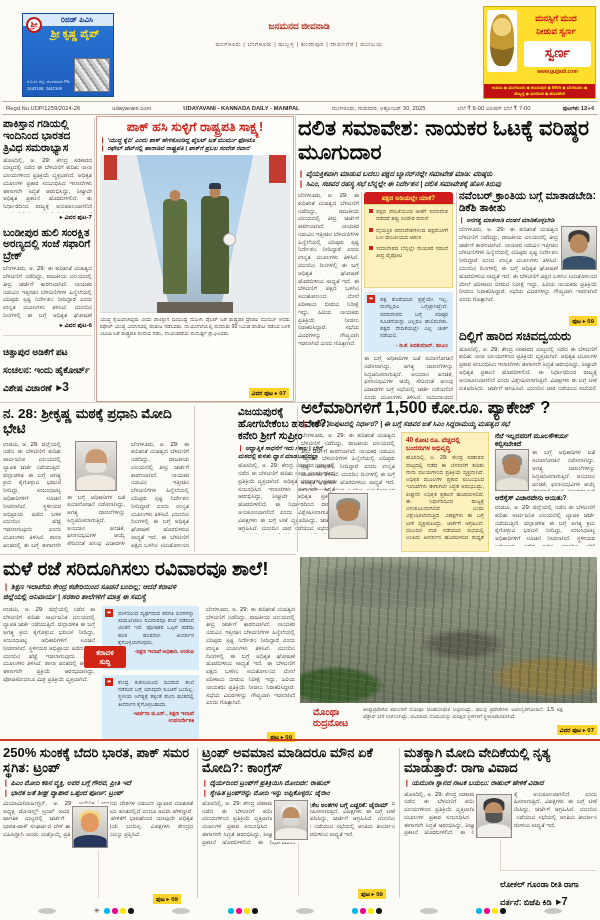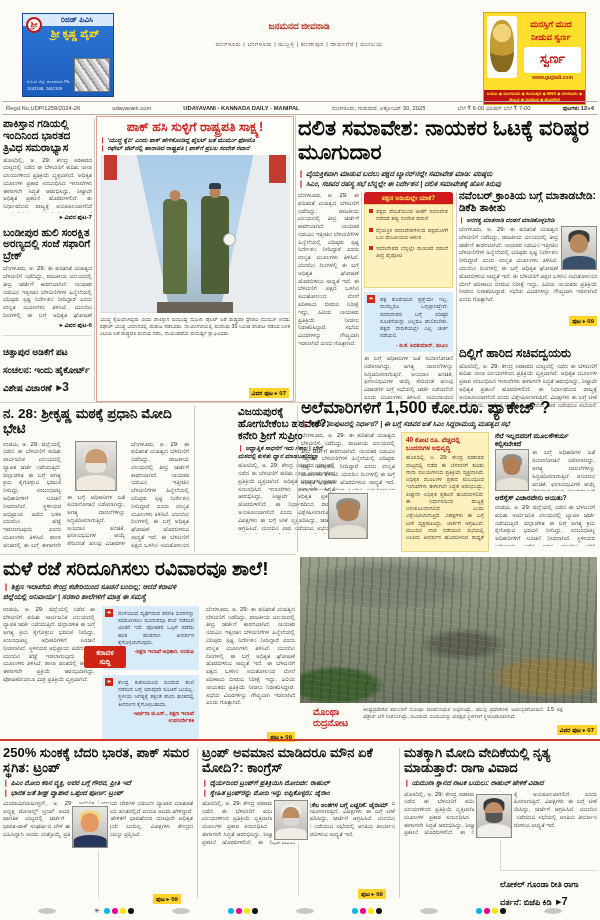--- a/index.html
+++ b/index.html
@@ -120,21 +120,21 @@
     <div class="ap-name">ಶ್ರೀ ಕೃಷ್ಣ ಪೈಪ್</div>
     <div class="ap-contact">ಕೆ.ಪಿ.ಟಿ. ರಸ್ತೆ, ಮಂಗಳೂರು Ph: 2442108, 2442109</div>
     <div class="ap-pipes"></div>
   </div>
 
   <div class="abs" style="left:118px; top:18px; width:362px;">
     <div class="mast-tag">ಜನಮನದ ಜೀವನಾಡಿ</div>
     <div class="mast-cities">ಮಂಗಳೂರು | ಬೆಂಗಳೂರು | ಹುಬ್ಬಳ್ಳಿ | ಕುಂದಾಪುರ | ದಾವಣಗೆರೆ | ಮುಂಬಯಿ</div>
   </div>
 
-  <div class="abs ad-gold" style="left:483px; top:12px; width:103px; height:93px;">
+  <div class="abs ad-gold" style="left:483px; top:6px; width:113px; height:93px;">
     <div class="ag-orn"></div>
     <div class="ag-l1">ಮನಸ್ಸಿಗೆ ಮುದ</div>
     <div class="ag-l2">ನೀಡುವ ಸ್ವರ್ಣ</div>
     <div class="ag-brand">ಸ್ವರ್ಣ</div>
     <div class="ag-web">www.gujjadi.com</div>
     <div class="ag-cities">ಉಡುಪಿ ◆ ಮಂಗಳೂರು ◆ ಕುಂದಾಪುರ ◆ BNS ◆ ಬೆಂಗಳೂರು ◆ ಹುಬ್ಬಳ್ಳಿ ◆ ಧಾರವಾಡ ◆ ಹೊಸಪೇಟೆ</div>
   </div>
 
   <div class="abs infobar" style="left:2px; top:101px; width:596px; height:14px;">
     <span>Regd.No.UDP/1259/2024-26</span>
@@ -212,21 +212,21 @@
     <div class="sub" style="font-size:6.2px; margin-top:2px;"><span class="rp">❙</span><span>ಅನಗತ್ಯ ಮಾತನಾಡಿ ದಂಡನೆ ಮಾಡಿಕೊಳ್ಳಬೇಡಿ</span></div>
     <div class="body-txt" style="height:82px; margin-top:2px;">
       <span class="hs dks" style="float:right; width:36px; height:44px; margin:0 0 2px 3px;">
           <span class="hair"></span>
           <span class="head"></span>
           <span class="torso"></span>
         </span>
       <span>ಬೆಂಗಳೂರು, ಅ. 29: ಈ ಕುರಿತಂತೆ ಮಹತ್ವದ ಬೆಳವಣಿಗೆ ನಡೆದಿದ್ದು, ರಾಜಕೀಯ ವಲಯದಲ್ಲಿ ತೀವ್ರ ಚರ್ಚೆಗೆ ಕಾರಣವಾಗಿದೆ. ನಾಯಕರ ನಡುವಿನ ಇತ್ತೀಚಿನ ಬೆಳವಣಿಗೆಗಳ ಹಿನ್ನೆಲೆಯಲ್ಲಿ ವರಿಷ್ಠರು ಸ್ಪಷ್ಟ ನಿರ್ದೇಶನ ನೀಡಿದ್ದಾರೆ ಎಂದು ಉನ್ನತ ಮೂಲಗಳು ತಿಳಿಸಿವೆ. ಮುಂದಿನ ದಿನಗಳಲ್ಲಿ ಈ ಬಗ್ಗೆ ಅಧಿಕೃತ ಘೋಷಣೆ ಹೊರಬೀಳುವ ಸಾಧ್ಯತೆ ಇದೆ. ಈ ಬೆಳವಣಿಗೆ ಪಕ್ಷದ ಒಳಗಿನ ಸಮತೋಲನದ ಮೇಲೆ ಪರಿಣಾಮ ಬೀರುವ ನಿರೀಕ್ಷೆ ಇದ್ದು, ಹಿರಿಯ ನಾಯಕರು ಪ್ರತಿಕ್ರಿಯೆ ನೀಡಲು ನಿರಾಕರಿಸಿದ್ದಾರೆ. ಸಭೆಯ ವಿವರಗಳನ್ನು ಗೌಪ್ಯವಾಗಿ ಇಡಲಾಗಿದೆ ಎಂದು ಗೊತ್ತಾಗಿದೆ.</span>
     </div>
     <div style="text-align:right; margin-top:1px;"><span class="chip">ಪುಟ ▸ 09</span></div>
-    <div class="h-xl" style="font-size:12px; margin-top:20px;">ದಿಲ್ಲಿಗೆ ಹಾರಿದ ಸಚಿವದ್ವಯರು</div>
+    <div class="h-xl" style="font-size:12px; margin-top:3px;">ದಿಲ್ಲಿಗೆ ಹಾರಿದ ಸಚಿವದ್ವಯರು</div>
     <div class="body-txt" style="height:44px; margin-top:2px;">ಹೊಸದಿಲ್ಲಿ, ಅ. 29: ಕೇಂದ್ರ ಸರಕಾರದ ಮಟ್ಟದಲ್ಲಿ ನಡೆದ ಈ ಬೆಳವಣಿಗೆ ಕುರಿತು ನಾನಾ ವಲಯಗಳಿಂದ ಪ್ರತಿಕ್ರಿಯೆ ವ್ಯಕ್ತವಾಗಿದೆ. ಅಧಿಕೃತ ಮೂಲಗಳ ಪ್ರಕಾರ ಸಂಬಂಧಿಸಿದ ಇಲಾಖೆಗಳು ಈಗಾಗಲೇ ಸಿದ್ಧತೆ ಆರಂಭಿಸಿದ್ದು, ಶೀಘ್ರವೇ ಅಧಿಕೃತ ಪ್ರಕಟನೆ ಹೊರಬೀಳಲಿದೆ. ಈ ನಿರ್ಧಾರದಿಂದ ರಾಜ್ಯಕ್ಕೆ ಅನುಕೂಲವಾಗಲಿದೆ ಎಂದು ವಿಶ್ಲೇಷಿಸಲಾಗುತ್ತಿದೆ. ವಿಪಕ್ಷಗಳು ಈ ಬಗ್ಗೆ ಟೀಕೆ ವ್ಯಕ್ತಪಡಿಸಿದ್ದು, ಚರ್ಚೆಗೆ ಆಗ್ರಹಿಸಿವೆ. ಮುಂದಿನ ವಾರ ನಡೆಯುವ ಸಭೆಯಲ್ಲಿ ಅಂತಿಮ ತೀರ್ಮಾನ ಹೊರಬೀಳುವ ಸಾಧ್ಯತೆ ಇದೆ.</div>
   </div>
 
   <div class="hrule" style="left:0; top:402px; width:600px;"></div>
 
   <div class="abs" style="left:3px; top:406px; width:188px;">
     <div class="h-xl" style="font-size:13.5px;">ನ. 28: ಶ್ರೀಕೃಷ್ಣ ಮಠಕ್ಕೆ ಪ್ರಧಾನಿ ಮೋದಿ ಭೇಟಿ</div>
     <div style="display:flex; gap:6px; margin-top:4px;">
       <div class="body-txt" style="width:58px; height:108px;">ಉಡುಪಿ, ಅ. 29: ಜಿಲ್ಲೆಯಲ್ಲಿ ನಡೆದ ಈ ಬೆಳವಣಿಗೆ ಕುರಿತು ಸಾರ್ವಜನಿಕ ವಲಯದಲ್ಲಿ ವ್ಯಾಪಕ ಚರ್ಚೆ ನಡೆಯುತ್ತಿದೆ. ಜಿಲ್ಲಾಡಳಿತ ಈ ಬಗ್ಗೆ ಅಗತ್ಯ ಕ್ರಮ ಕೈಗೊಳ್ಳುವ ಭರವಸೆ ನೀಡಿದ್ದು, ಸಂಬಂಧಪಟ್ಟ ಅಧಿಕಾರಿಗಳಿಗೆ ಸೂಚನೆ ನೀಡಲಾಗಿದೆ. ಸ್ಥಳೀಯರ ಅಭಿಪ್ರಾಯ ಪಡೆದ ಬಳಿಕ ಮುಂದಿನ ಹೆಜ್ಜೆ ಇಡಲಾಗುವುದು ಎಂದು ಮೂಲಗಳು ತಿಳಿಸಿವೆ. ಶಾಲಾ ಹಂತದಲ್ಲಿ ಈ ಬಗ್ಗೆ ಈಗಾಗಲೇ ಪ್ರಕ್ರಿಯೆ ಆರಂಭವಾಗಿದ್ದು, ಪೋಷಕರಿಂದಲೂ ಮಿಶ್ರ ಪ್ರತಿಕ್ರಿಯೆ ವ್ಯಕ್ತವಾಗಿದೆ.</div>
       <div style="width:58px;">

